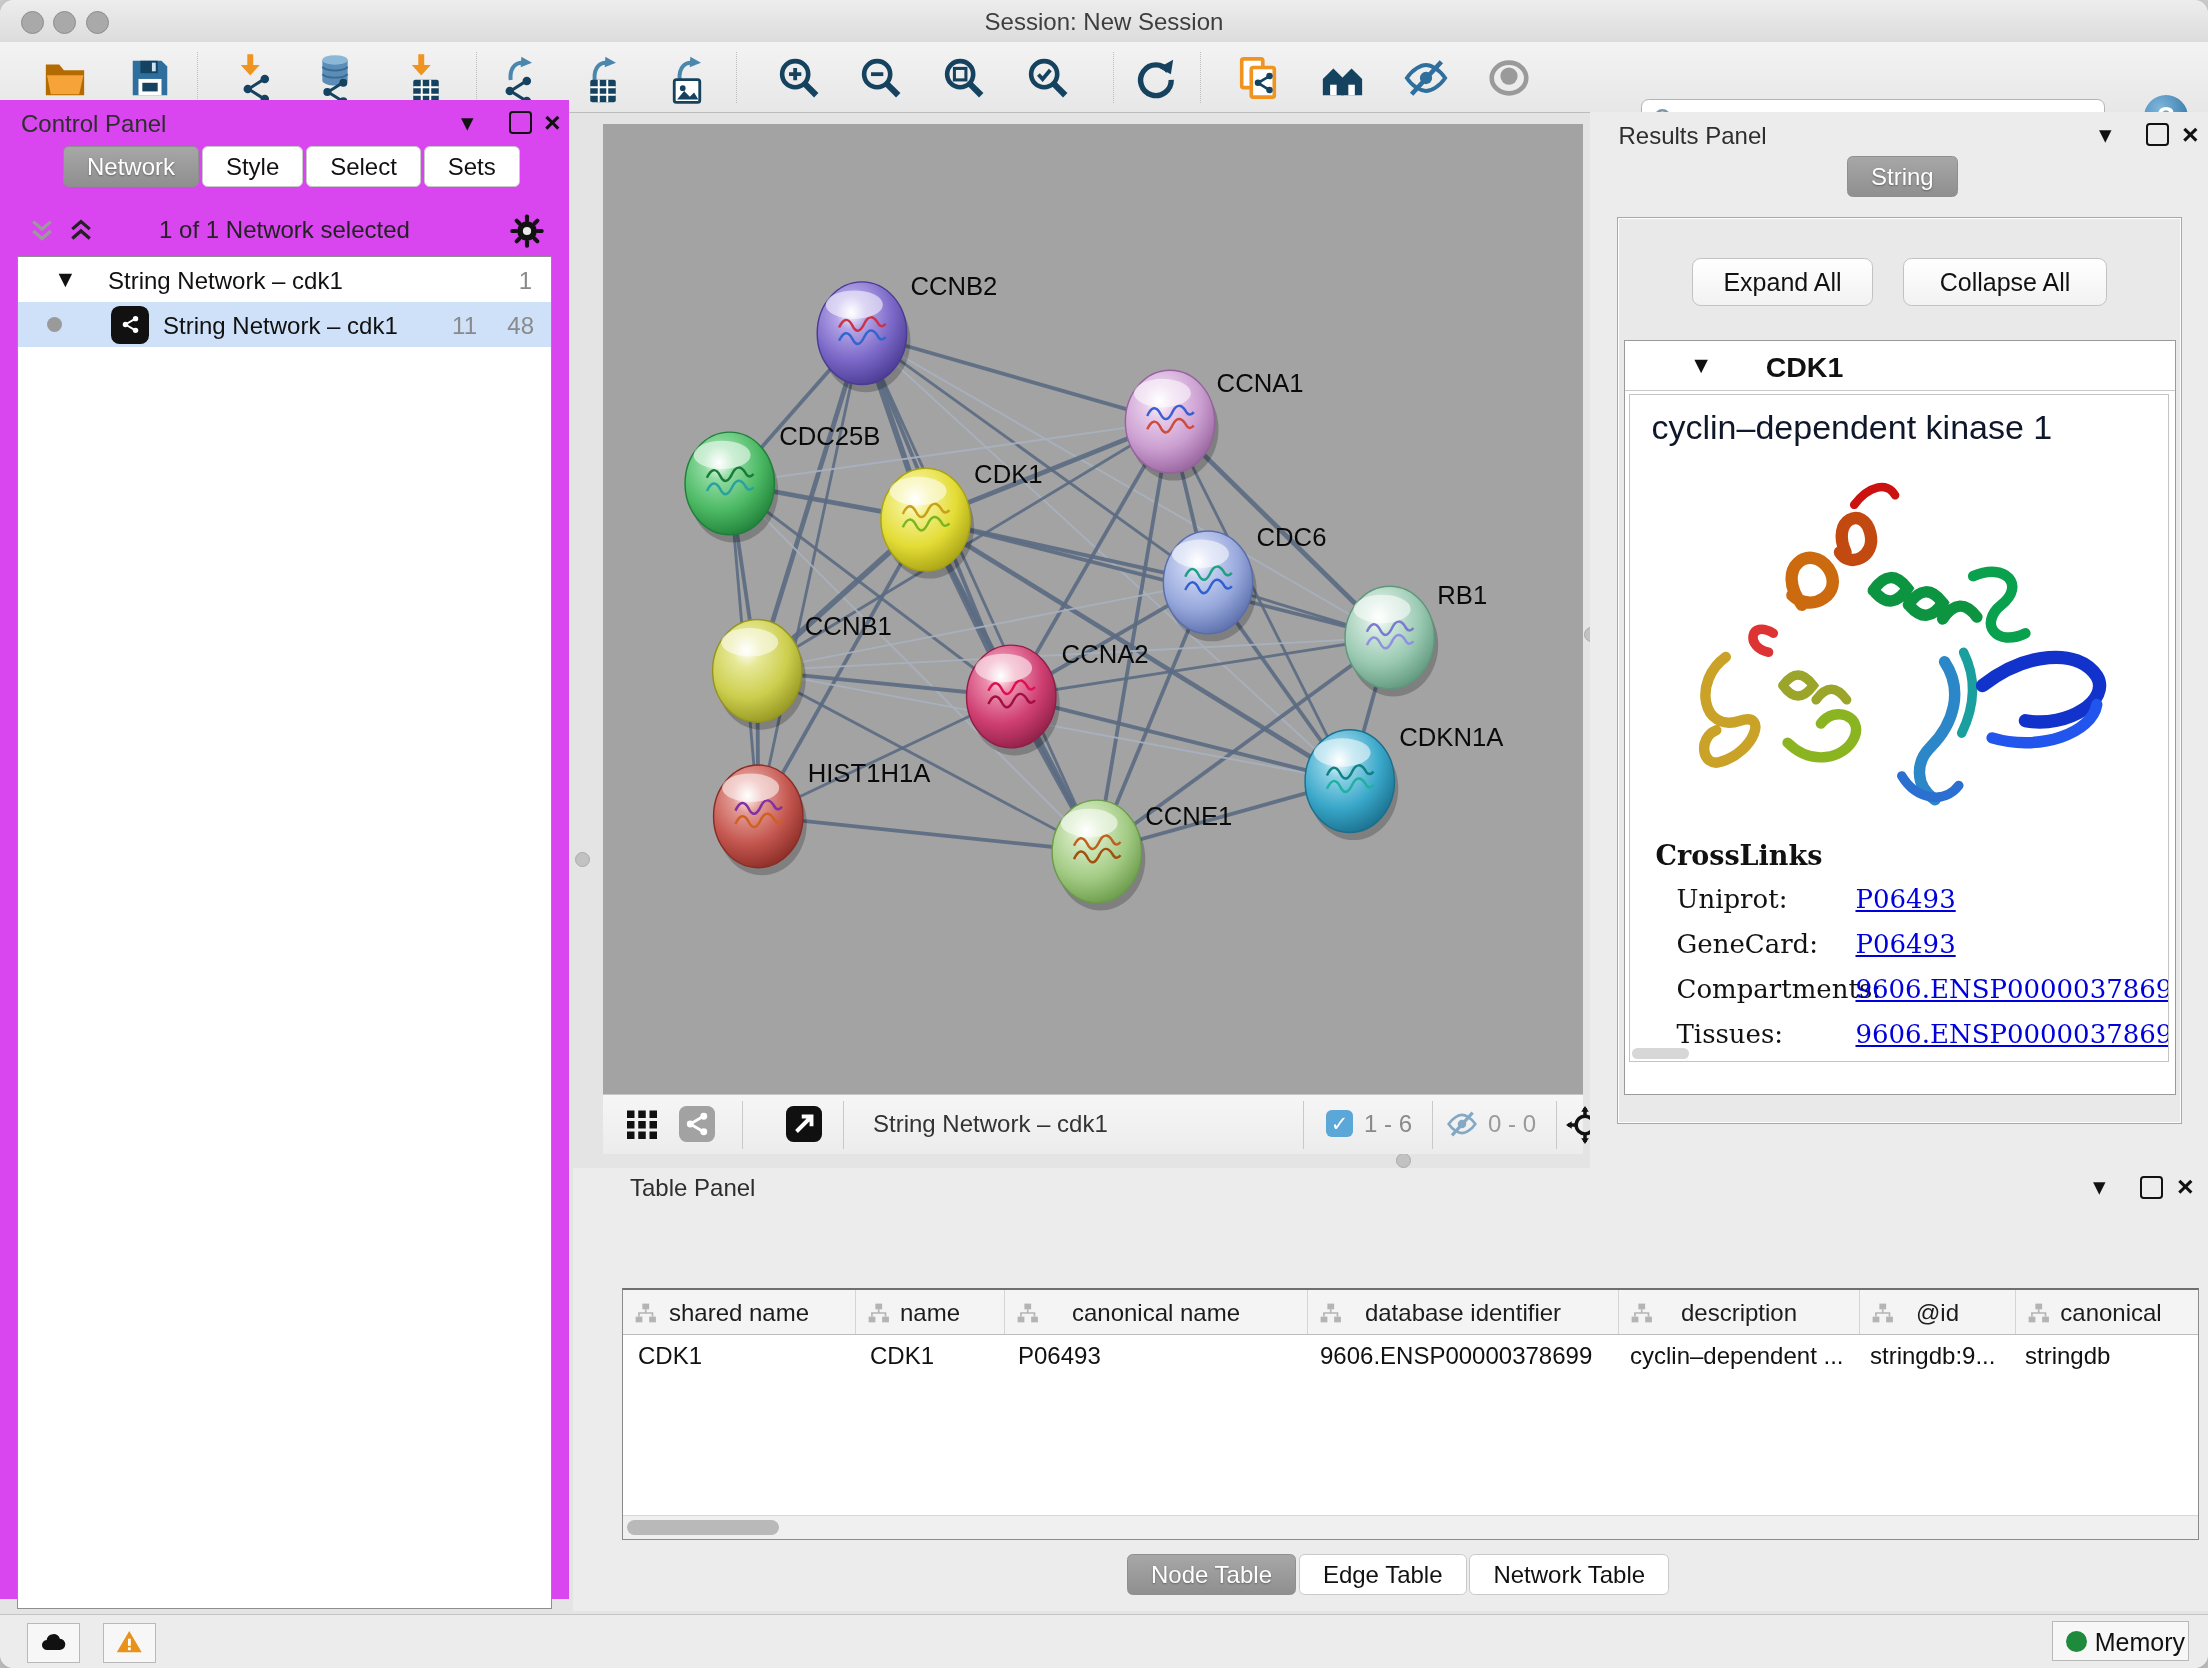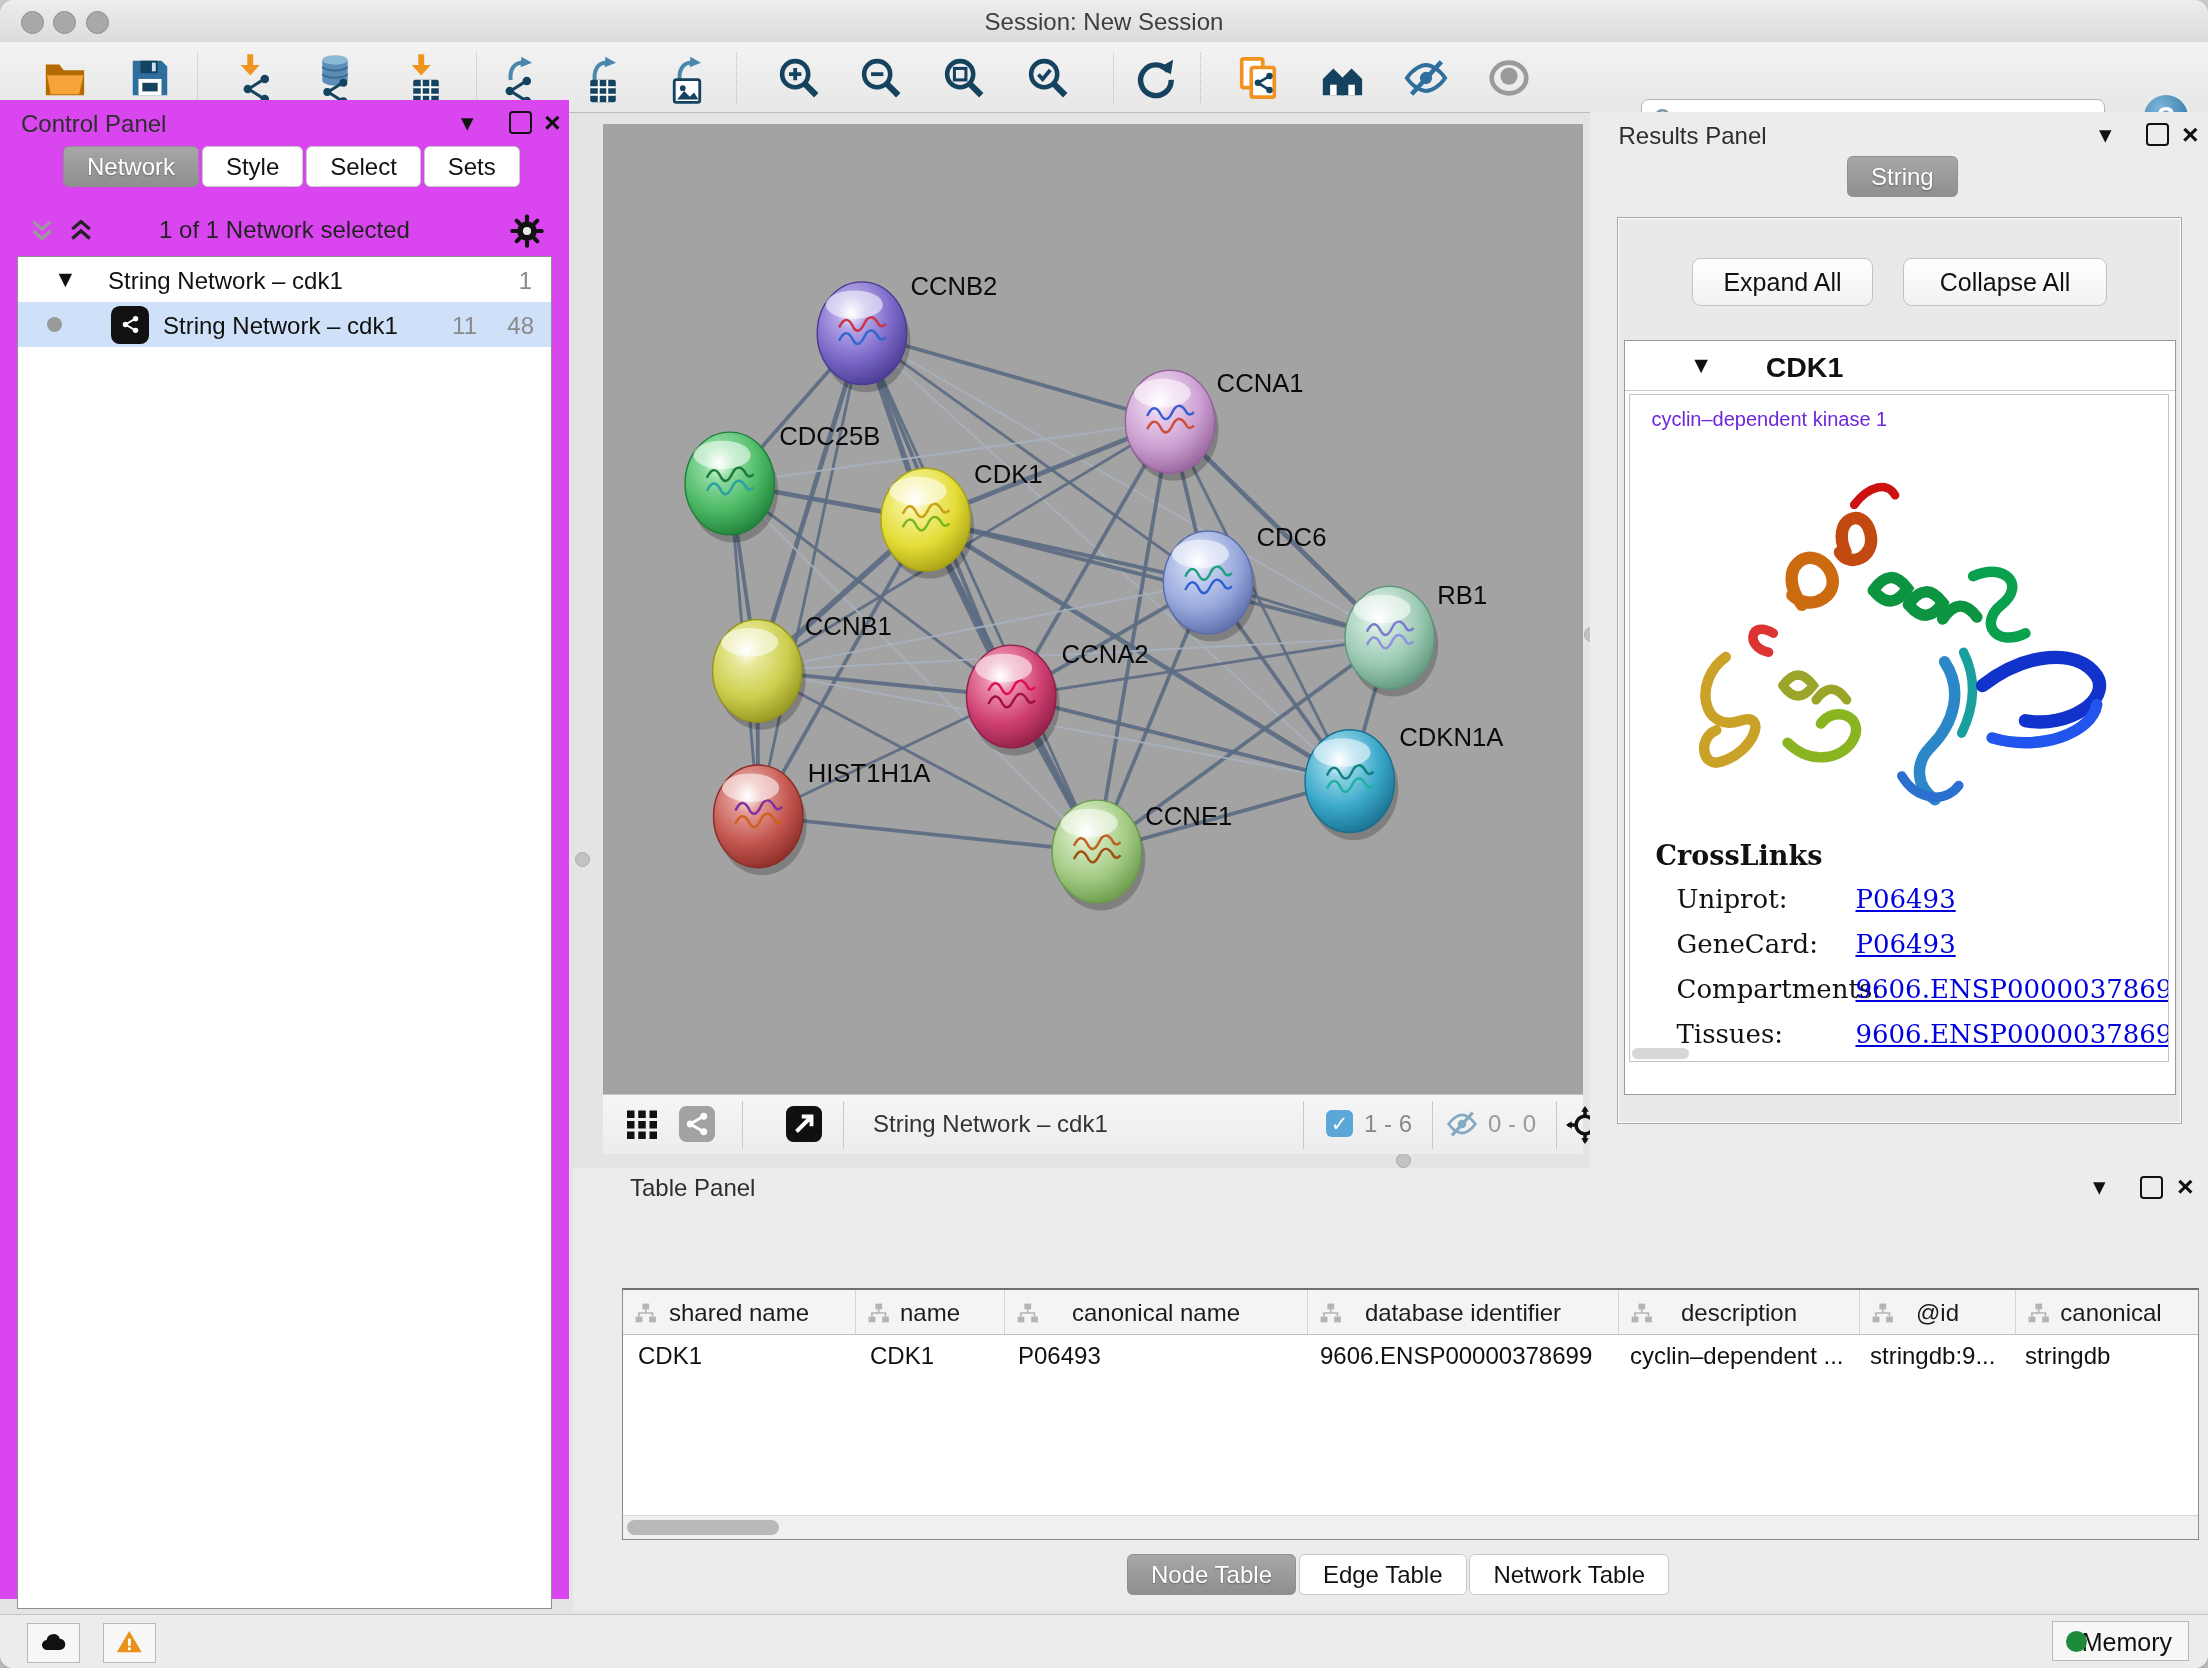--- a/index.html
+++ b/index.html
@@ -68,21 +68,21 @@
     border:1px solid #a8a8a8;box-shadow:inset 0 0 0 1px #fdfdfd;}
   .rp-btn{position:absolute;top:40px;background:linear-gradient(#ffffff,#f2f2f2);
     border:1px solid #c2c2c2;border-radius:8.6px;font-size:25px;color:#111;
     height:46px;line-height:46px;text-align:center;}
   .rp-gene-box{position:absolute;left:5.7px;top:122px;width:550px;height:753px;background:#fff;
     border:1px solid #9a9a9a;}
   .rp-gene-hd{position:absolute;left:0;top:0;width:100%;height:49px;border-bottom:1px solid #c9c9c9;}
   .rp-gene-name{position:absolute;left:141px;top:9.5px;font-size:28.5px;font-weight:bold;color:#111;}
   .rp-content{position:absolute;left:4.8px;top:53px;width:538px;height:666px;border:1px solid #c4c4c4;
     background:#fff;overflow:hidden;}
-  .rp-desc{position:absolute;left:21px;top:13.3px;font-size:20px;color:#6d28d9;text-align:center;}
+  .rp-desc{position:absolute;left:21px;top:13.3px;font-size:34px;color:#0f172a;text-align:center;}
   .rp-struct{position:absolute;left:28.5px;top:67px;}
   .crosslinks{position:absolute;left:25px;top:445px;width:495px;
     font-family:"DejaVu Serif","Liberation Serif",serif;}
   .cl-title{font-size:27px;font-weight:bold;color:#111;margin-bottom:13.3px;}
   .cl-row{position:relative;height:45px;font-size:26px;color:#111;}
   .cl-label{position:absolute;left:21px;}
   .cl-value{position:absolute;left:200px;color:#0000dd;text-decoration:underline;}
   .rp-scroll{position:absolute;left:1.9px;bottom:1.9px;width:57px;height:11.4px;background:#d7d7d7;border-radius:5.7px;}
   
   .table-panel{position:absolute;left:573px;top:1168px;width:1636px;height:443px;background:#ececec;}
@@ -107,21 +107,21 @@
   .hthumb{position:absolute;left:3.8px;top:3.8px;width:152px;height:15px;background:#b9b9b9;border-radius:7.6px;}
   .tp-tabs{position:absolute;left:554px;top:386px;}
   
   .statusbar{position:absolute;left:0;top:1614px;width:100%;height:54px;background:#ececec;
     border-top:1px solid #c4c4c4;border-radius:0 0 13.3px 13.3px;}
   .st-btn{position:absolute;top:7.6px;width:51px;height:38px;background:#f7f7f7;
     border:1.9px solid #b9b9b9;}
   .st-btn svg{position:absolute;left:10.5px;top:4.8px;width:28.5px;height:28.5px;}
   .memory{position:absolute;left:2052px;top:5.7px;width:137px;height:40px;background:#f7f7f7;
     border:1.9px solid #b9b9b9;font-size:25px;color:#111;text-align:right;line-height:40px;
-    padding-right:16px;box-sizing:border-box;}
+    padding-right:3px;box-sizing:border-box;}
   .memdot{position:absolute;left:13.3px;top:9.5px;width:21px;height:21px;border-radius:50%;background:#1d8a3c;}
   .tri{font-size:23px;color:#111;}
   svg text{font-family:"Liberation Sans",sans-serif;}
 </style>
 </head>
 <body>
 
 <svg width="0" height="0" style="position:absolute">
 <defs>
 <symbol id="sym-folder" viewBox="0 0 24 24">

